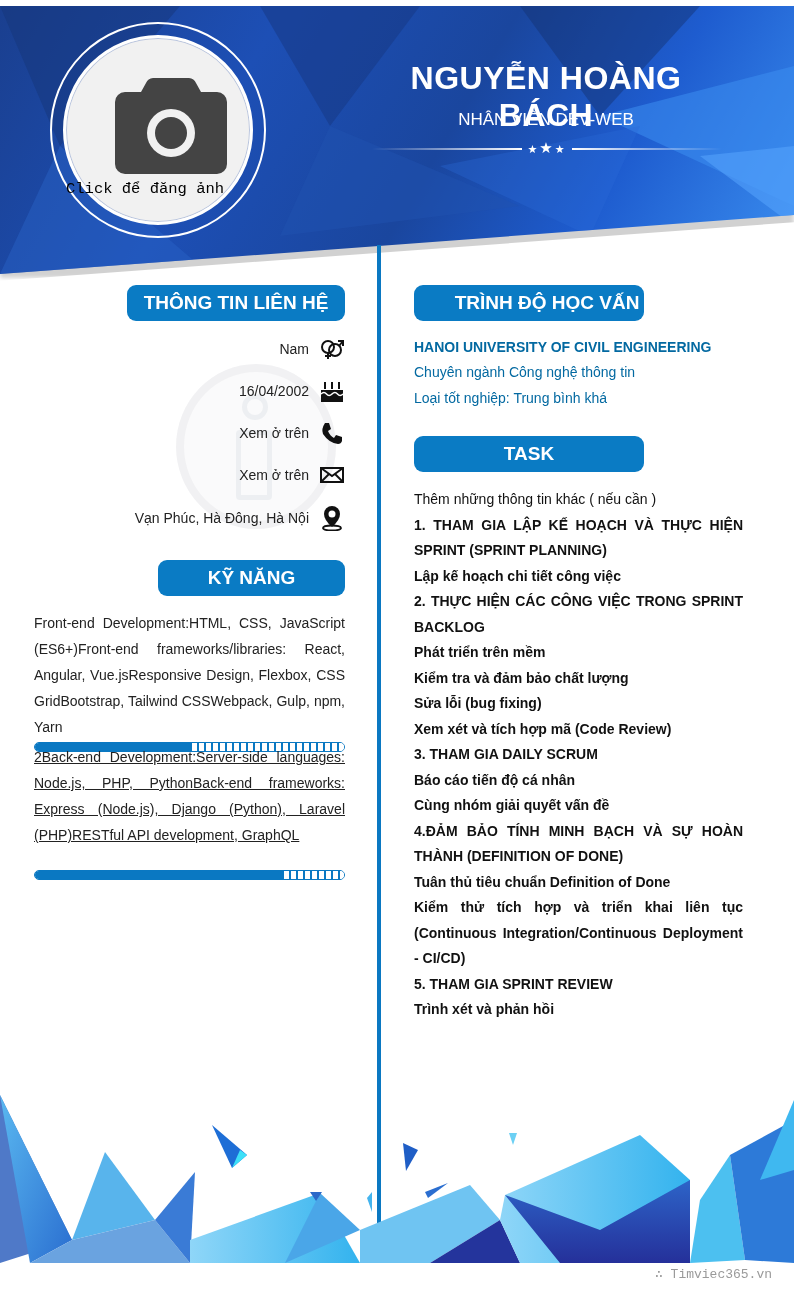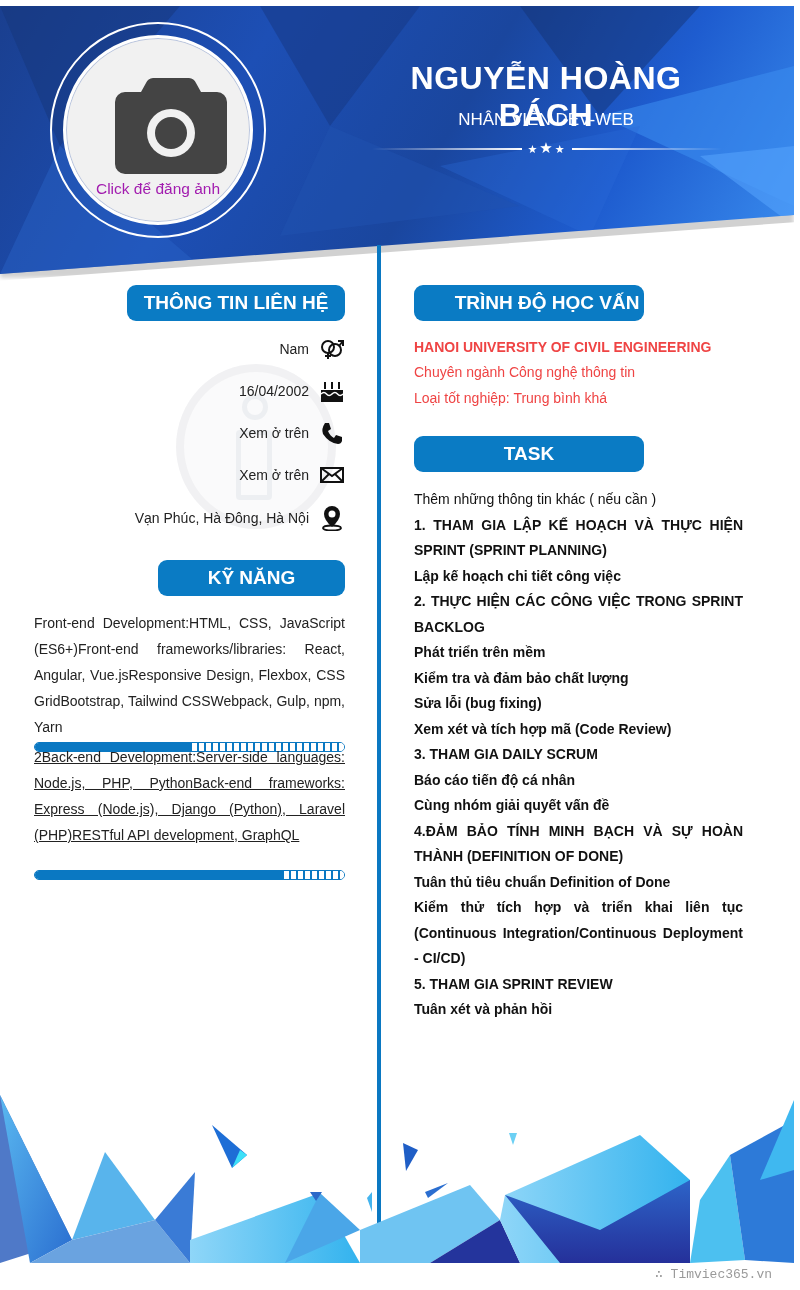--- a/index.html
+++ b/index.html
@@ -24,22 +24,22 @@
     position: absolute; left: 50px; top: 22px; width: 216px; height: 216px;
     border-radius: 50%; border: 2px solid #ffffff; display:flex; align-items:center; justify-content:center;
   }
   .avatar-inner {
     width: 190px; height: 190px; border-radius: 50%; background: #f1f1f1;
     border: 3px solid #ffffff; box-shadow: 0 0 0 1px #b8c4de inset;
     position: relative; cursor: pointer;
   }
   .camera { position: absolute; left: 49px; top: 38px; width: 112px; height: 98px; }
   .avatar-label {
-    position: absolute; left: 0; right: 0; top: 142px; text-align: center;
-    font-family: Liberation Sans, sans-serif; font-size: 15.5px; color: #a21caf;
+    position: absolute; left: 0; right: 0; top: 142px; text-align: left;
+    font-family: Liberation Mono, monospace; font-size: 15.5px; color: #000000;
   }
 
   .name {
     position: absolute; left: 360px; top: 60px; width: 372px; text-align: center;
     color: #fff; font-weight: bold; font-size: 32px; letter-spacing: 0.5px;
   }
   .job {
     position: absolute; left: 360px; top: 110px; width: 372px; text-align: center;
     color: #fff; font-size: 17px;
   }
@@ -73,21 +73,21 @@
   .skill-text {
     position: absolute; left: 34px; width: 311px; font-size: 14px; line-height: 26px; color: #222; text-align: justify;
   }
   .skill-bar { position: absolute; left: 34px; width: 311px; height: 10px; border-radius: 5px; border: 1px solid #0a78c2; background:#fff; overflow:hidden; }
   .skill-bar .fill { position:absolute; left:0; top:0; bottom:0; background:#0a78c2; }
   .skill-bar .dots { position:absolute; top:0; bottom:0; right:0;
     background: repeating-linear-gradient(90deg, #0a78c2 0 2px, #fff 2px 7px);
   }
 
   
-  .edu { position: absolute; left: 414px; width: 330px; font-size: 14px; color:#ef4444; }
+  .edu { position: absolute; left: 414px; width: 330px; font-size: 14px; color:#0369a1; }
   .edu-school { top: 339px; font-weight: bold; }
   .edu-major { top: 364px; }
   .edu-grade { top: 390px; }
 
   
   .task { position: absolute; left: 414px; top: 487px; width: 329px; font-size: 14px; line-height: 25.5px; color: #111; }
   .task p { text-align: justify; text-align-last: left; }
   .task .intro { font-weight: normal; }
   .task .b { font-weight: bold; }
   .task .jl { text-align: justify; }
@@ -226,21 +226,21 @@
   <p class="b">Kiểm tra và đảm bảo chất lượng</p>
   <p class="b">Sửa lỗi (bug fixing)</p>
   <p class="b">Xem xét và tích hợp mã (Code Review)</p>
   <p class="b">3. THAM GIA DAILY SCRUM</p>
   <p class="b">Báo cáo tiến độ cá nhân</p>
   <p class="b">Cùng nhóm giải quyết vấn đề</p>
   <p class="b jl">4.ĐẢM BẢO TÍNH MINH BẠCH VÀ SỰ HOÀN THÀNH (DEFINITION OF DONE)</p>
   <p class="b">Tuân thủ tiêu chuẩn Definition of Done</p>
   <p class="b jl">Kiểm thử tích hợp và triển khai liên tục (Continuous Integration/Continuous Deployment - CI/CD)</p>
   <p class="b">5. THAM GIA SPRINT REVIEW</p>
-  <p class="b">Tuân xét và phản hồi</p>
+  <p class="b">Trình xét và phản hồi</p>
 </div>
 
 <div class="footer">
   <svg width="794" height="183" viewBox="0 0 794 183">
     <defs>
       <linearGradient id="g1" x1="0" y1="0" x2="1" y2="1">
           <stop offset="0" stop-color="#5ab8f0"></stop>
           <stop offset="1" stop-color="#2a6ed0"></stop>
         </linearGradient>
       <linearGradient id="g2" x1="0" y1="0" x2="1" y2="0">

